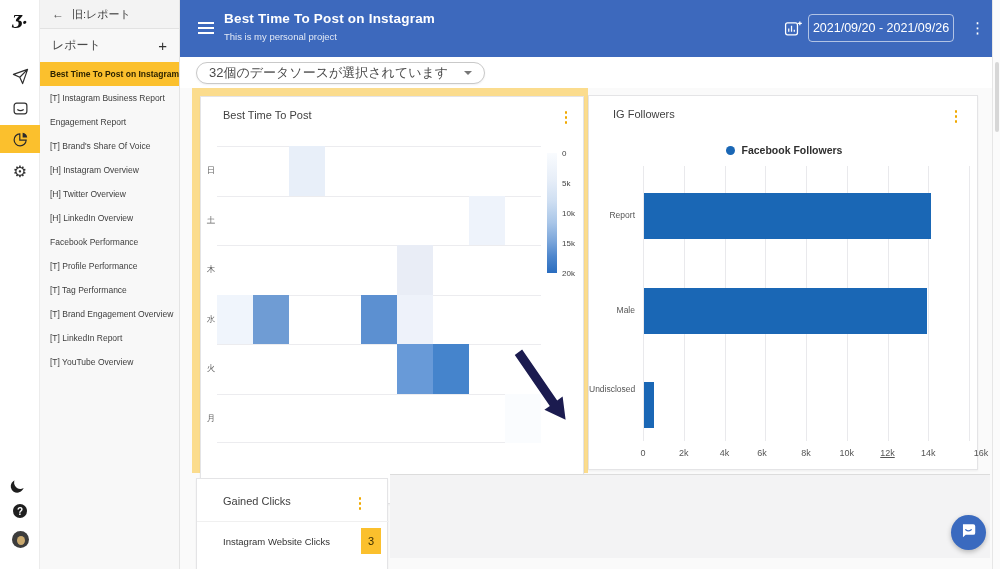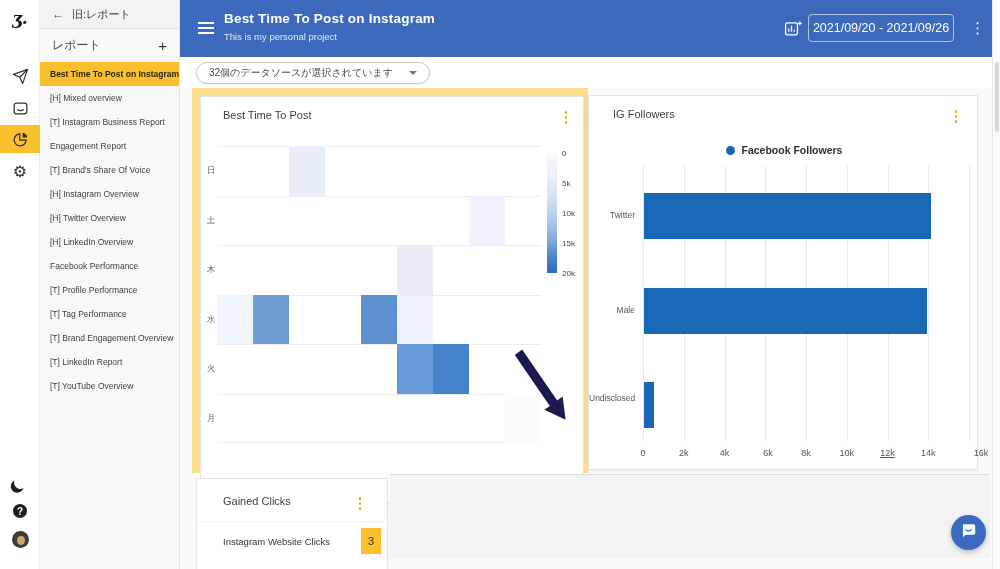--- a/index.html
+++ b/index.html
@@ -60,21 +60,21 @@
   .hd-kebab { position:absolute; left:790px; top:18px; font-size:15px;
     color:#fff; cursor:pointer; line-height:20px; }
 
   
   #filter-bar { position:absolute; left:180px; top:57px; width:812px; height:31px;
     background:#fff; z-index:2; }
   .ds-select { position:absolute; left:16px; top:5px; height:22px; display:flex;
     align-items:center; gap:16px; padding:0 12px; background:#fff;
     border:1px solid #c9c9c9; border-radius:12px;
     box-shadow:0 1px 2px rgba(0,0,0,.06); cursor:pointer; }
-  .ds-label { font-size:10px; color:#4a4a4a; }
+  .ds-label { font-size:13px; color:#4a4a4a; }
   .caret-down { width:0; height:0; border-left:4px solid transparent;
     border-right:4px solid transparent; border-top:4.5px solid #777; }
 
   
   #canvas { position:absolute; left:180px; top:88px; width:812px; height:481px;
     background:#fafafa; }
   #selection-overlay { position:absolute; left:12px; top:0; width:396px;
     height:385px; background:#fbdc8d; }
   .card { position:absolute; background:#fff; border:1px solid #e4e4e6;
     box-shadow:0 1px 2px rgba(0,0,0,.05); }
@@ -195,21 +195,20 @@
     <div class="back-row">
       <span class="back-arrow">←</span>
       <span>旧:レポート</span>
     </div>
     <div class="section-row">
       <span class="section-title">レポート</span>
       <span class="add-btn">+</span>
     </div>
     <div id="report-list">
         <div class="report-item active">Best Time To Post on Instagram</div>
-        <div class="report-item">[H] Mixed overview</div>
         <div class="report-item">[T] Instagram Business Report</div>
         <div class="report-item">Engagement Report</div>
         <div class="report-item">[T] Brand's Share Of Voice</div>
         <div class="report-item">[H] Instagram Overview</div>
         <div class="report-item">[H] Twitter Overview</div>
         <div class="report-item">[H] LinkedIn Overview</div>
         <div class="report-item">Facebook Performance</div>
         <div class="report-item">[T] Profile Performance</div>
         <div class="report-item">[T] Tag Performance</div>
         <div class="report-item">[T] Brand Engagement Overview</div>
@@ -315,29 +314,29 @@
           <div class="bar-gridline" style="left: 163px;"></div>
           <div class="bar-gridline" style="left: 203.75px;"></div>
           <div class="bar-gridline" style="left: 244.5px;"></div>
           <div class="bar-gridline" style="left: 285.25px;"></div>
           <div class="bar-gridline" style="left: 326px;"></div>
           <div class="bar" title="14100" style="top: 27px; width: 287.287px; background: rgb(26, 103, 181);"></div>
           <div class="bar" title="13900" style="top: 121.5px; width: 283.212px; background: rgb(26, 103, 181);"></div>
           <div class="bar" title="500" style="top: 216px; width: 10.1875px; background: rgb(26, 103, 181);"></div>
         </div>
       <div id="bar-cats">
-          <div class="bar-cat" style="top: 114px;">Twitter</div>
+          <div class="bar-cat" style="top: 114px;">Report</div>
           <div class="bar-cat" style="top: 208.5px;">Male</div>
-          <div class="bar-cat" style="top: 297px;">Undisclosed</div>
+          <div class="bar-cat" style="top: 288px;">Undisclosed</div>
         </div>
       <div id="bar-ticks">
           <div class="bar-tick" style="left: 38px;">0</div>
           <div class="bar-tick" style="left: 78.75px;">2k</div>
           <div class="bar-tick" style="left: 119.5px;">4k</div>
-          <div class="bar-tick" style="left: 163px;">6k</div>
+          <div class="bar-tick" style="left: 157px;">6k</div>
           <div class="bar-tick" style="left: 201px;">8k</div>
           <div class="bar-tick" style="left: 241.75px;">10k</div>
           <div class="bar-tick" style="left: 282.5px; text-decoration: underline;">12k</div>
           <div class="bar-tick" style="left: 323.25px;">14k</div>
           <div class="bar-tick" style="left: 376px;">16k</div>
         </div>
     </section>
 
     <section class="card" id="clicks-card">
       <div class="card-title" style="left:26px; top:16px">Gained Clicks</div>

